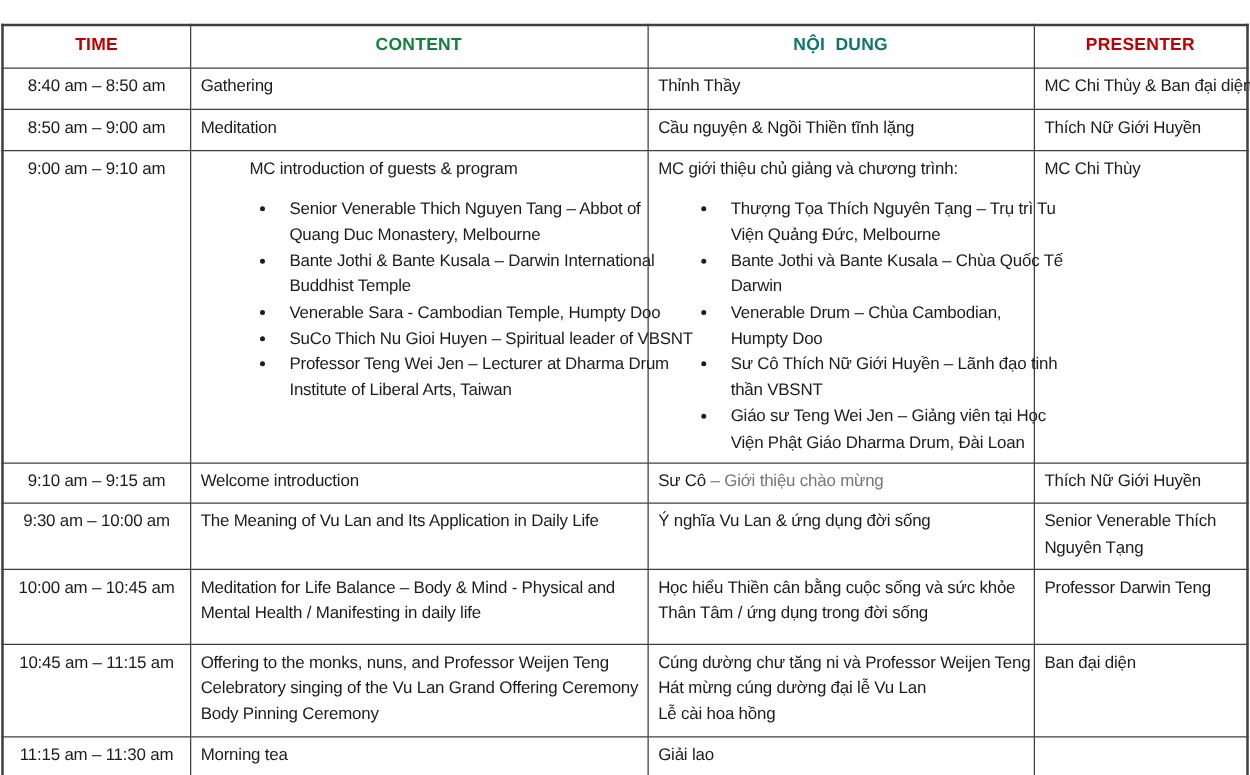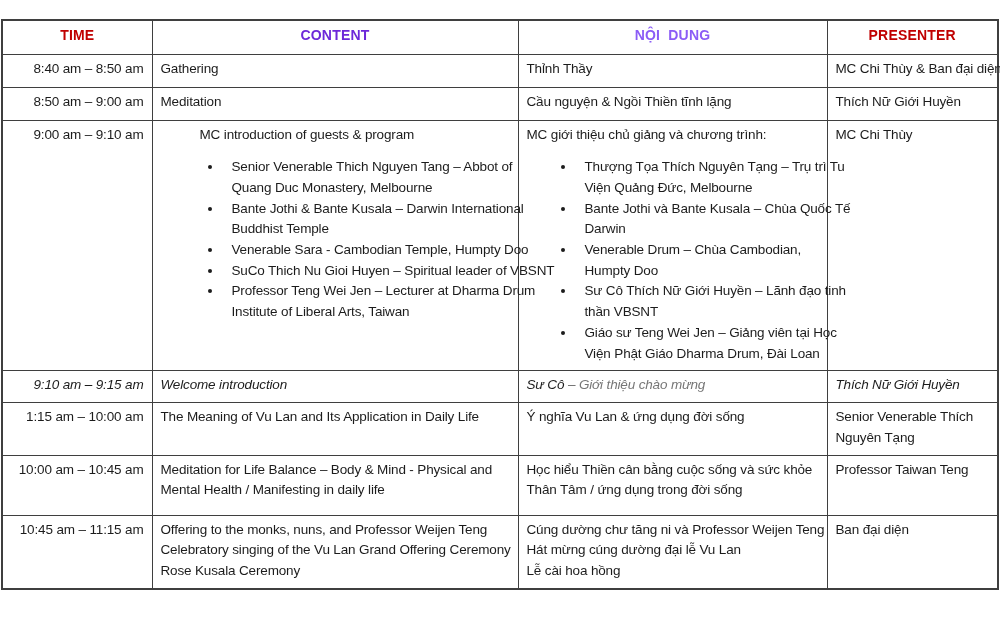--- a/index.html
+++ b/index.html
@@ -31,54 +31,54 @@
     font-weight:bold;
     white-space:pre;
     letter-spacing:0.2px;
   }
   td {
     font-size:13.5px;
     line-height:20.7px;
     letter-spacing:-0.15px;
     padding:4px 8px 6px;
   }
-  td.time { text-align:right; white-space:nowrap; }
+  td.time { text-align:center; white-space:nowrap; }
   td.cell-indent { padding-left:47px; }
   .line { white-space:nowrap; }
   .muted { color:#767676; }
   ul.blist { margin:12px 0 0 0; padding:0 0 0 23px; list-style:disc; }
   td.noidung ul.blist { padding-left:49px; }
   ul.blist li { padding-left:9px; }
   .bline { display:block; white-space:nowrap; }
   
   tbody tr:nth-child(1) td { height:33px; }
   tbody tr:nth-child(2) td { height:33px;margin-left:25px; }
   tbody tr:nth-child(3) td { height:248px; }
-  tbody tr:nth-child(4) td { height:32px;font-style:italic; }
+  tbody tr:nth-child(4) td { height:32px; }
   tbody tr:nth-child(5) td { height:52px; }
   tbody tr:nth-child(6) td { height:60px; }
   tbody tr:nth-child(7) td { height:74px; }
   tbody tr:nth-child(8) td { height:31px; }
 </style>
 </head>
 <body>
 
 <div class="doc">
   <table class="schedule">
     <colgroup>
       <col class="c-time">
         <col class="c-content">
         <col class="c-noidung">
         <col class="c-presenter">
     </colgroup>
     <thead>
       <tr>
         <th style="color: rgb(192, 0, 0);">TIME</th>
-        <th style="color: #6d28d9;">CONTENT</th>
-        <th style="color: #8b5cf6;">NỘI  DUNG</th>
+        <th style="color: #15803d;">CONTENT</th>
+        <th style="color: #0f766e;">NỘI  DUNG</th>
         <th style="color: rgb(192, 0, 0);">PRESENTER</th>
       </tr>
     </thead>
     <tbody id="schedule-body">
         <tr>
           <td class="time">8:40 am – 8:50 am</td>
           <td class="content">
             <div class="line"><span>Gathering</span></div>
           </td>
           <td class="noidung">
@@ -160,21 +160,21 @@
             <div class="line"><span>Welcome introduction</span></div>
           </td>
           <td class="noidung">
             <div class="line"><span>Sư Cô </span><span class="muted" style="color: rgb(118, 118, 118);">– Giới thiệu chào mừng</span></div>
           </td>
           <td>
             <div class="line"><span>Thích Nữ Giới Huyền</span></div>
           </td>
         </tr>
         <tr>
-          <td class="time">1:15 am – 10:00 am</td>
+          <td class="time">9:30 am – 10:00 am</td>
           <td class="content">
             <div class="line"><span>The Meaning of Vu Lan and Its Application in Daily Life</span></div>
           </td>
           <td class="noidung">
             <div class="line"><span>Ý nghĩa Vu Lan &amp; ứng dụng đời sống</span></div>
           </td>
           <td>
             <div class="line"><span>Senior Venerable Thích</span></div>
             <div class="line"><span>Nguyên Tạng</span></div>
           </td>
@@ -183,34 +183,44 @@
           <td class="time">10:00 am – 10:45 am</td>
           <td class="content">
             <div class="line"><span>Meditation for Life Balance – Body &amp; Mind - Physical and</span></div>
             <div class="line"><span>Mental Health / Manifesting in daily life</span></div>
           </td>
           <td class="noidung">
             <div class="line"><span>Học hiểu Thiền cân bằng cuộc sống và sức khỏe</span></div>
             <div class="line"><span>Thân Tâm / ứng dụng trong đời sống</span></div>
           </td>
           <td>
-            <div class="line"><span>Professor Taiwan Teng</span></div>
+            <div class="line"><span>Professor Darwin Teng</span></div>
           </td>
         </tr>
         <tr>
           <td class="time">10:45 am – 11:15 am</td>
           <td class="content">
             <div class="line"><span>Offering to the monks, nuns, and Professor Weijen Teng</span></div>
             <div class="line"><span>Celebratory singing of the Vu Lan Grand Offering Ceremony</span></div>
-            <div class="line"><span>Rose Kusala Ceremony</span></div>
+            <div class="line"><span>Body Pinning Ceremony</span></div>
           </td>
           <td class="noidung">
             <div class="line"><span>Cúng dường chư tăng ni và Professor Weijen Teng</span></div>
             <div class="line"><span>Hát mừng cúng dường đại lễ Vu Lan</span></div>
             <div class="line"><span>Lễ cài hoa hồng</span></div>
           </td>
           <td>
             <div class="line"><span>Ban đại diện</span></div>
           </td>
+        </tr>
+        <tr>
+          <td class="time">11:15 am – 11:30 am</td>
+          <td class="content">
+            <div class="line"><span>Morning tea</span></div>
+          </td>
+          <td class="noidung">
+            <div class="line"><span>Giải lao</span></div>
+          </td>
+          <td></td>
         </tr>
       </tbody>
   </table>
 </div>
 
 </body></html>

